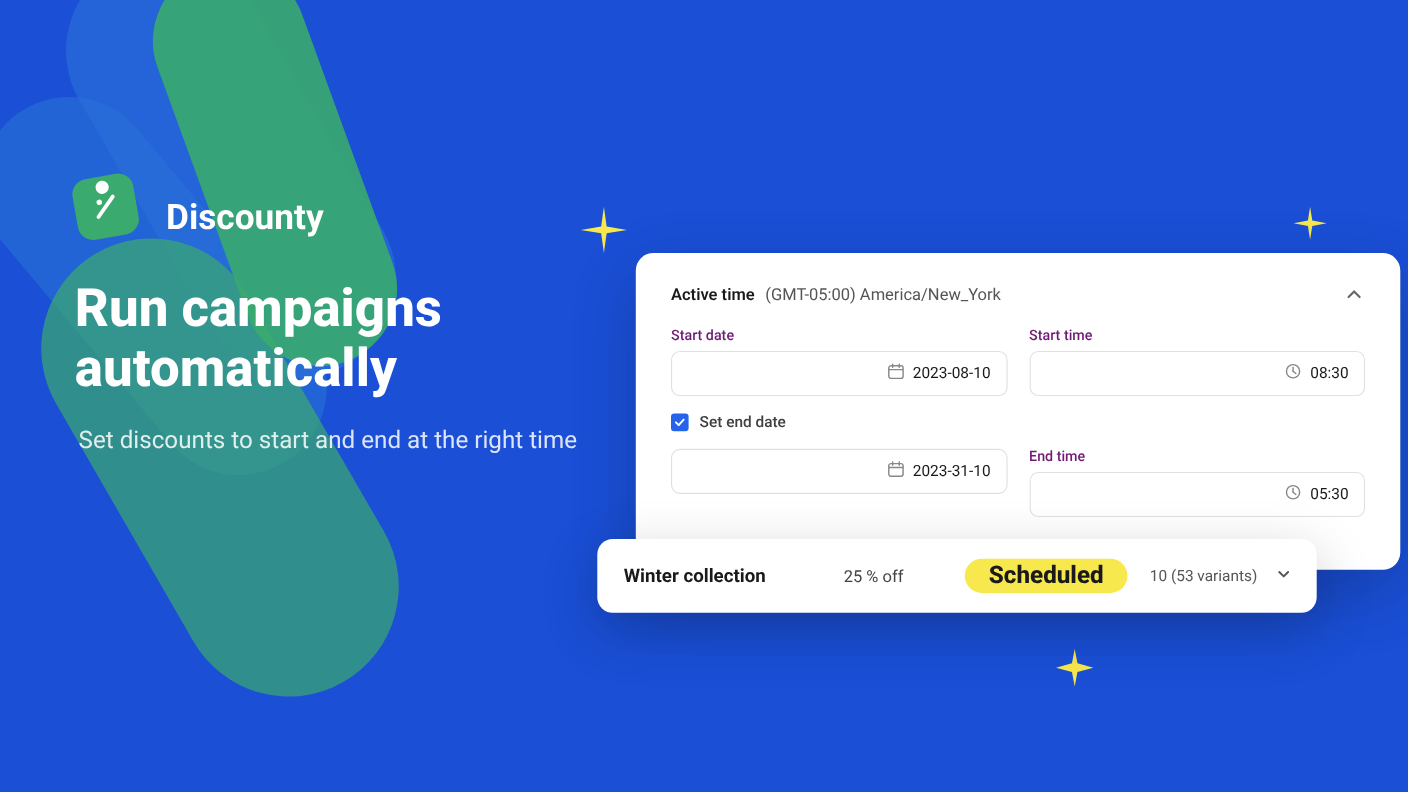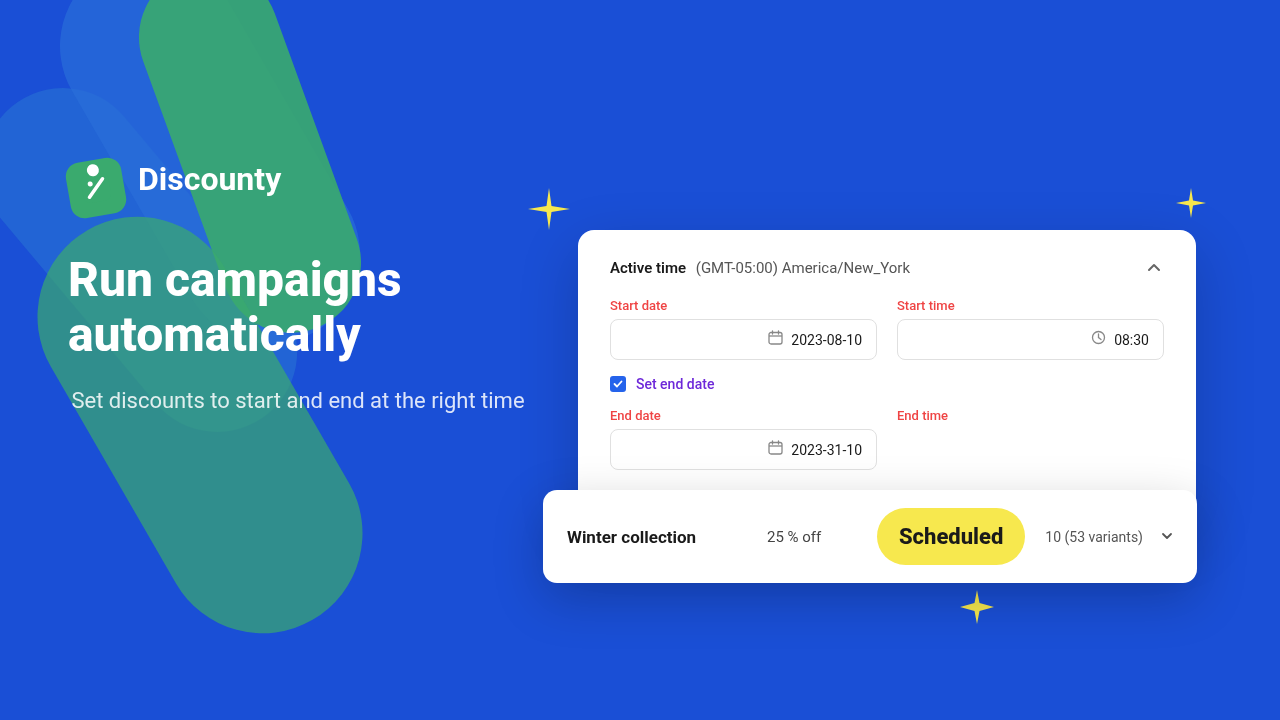--- a/index.html
+++ b/index.html
@@ -65,22 +65,22 @@
     
     .left-section {
       position: absolute;
       left: 68px;
       top: 160px;
       width: 460px;
     }
 
     .logo-area {
       display: flex;
-      align-items: flex-start;
-      gap: 14px;
+      align-items: flex-end;
+      gap: 27px;
       margin-bottom: 36px;
     }
 
     .logo-icon {
       width: 56px;
       height: 56px;
       background: #3aaa6e;
       border-radius: 14px;
       display: flex;
       align-items: center;
@@ -145,21 +145,21 @@
       bottom: 88px;
       left: 960px;
       font-size: 32px;
     }
 
     
     .main-card {
       position: absolute;
       top: 230px;
       left: 578px;
-      width: 618px;
+      width: 695px;
       background: white;
       border-radius: 16px;
       padding: 28px 32px 32px;
       box-shadow: 0 20px 60px rgba(0,0,0,0.2);
     }
 
     .card-header {
       display: flex;
       justify-content: space-between;
       align-items: center;
@@ -188,21 +188,21 @@
       margin-bottom: 16px;
     }
 
     .form-group {
       flex: 1;
     }
 
     .form-label {
       font-size: 13px;
       font-weight: 500;
-      color: #ef4444;
+      color: #701a75;
       margin-bottom: 6px;
       display: block;
     }
 
     .input-field {
       display: flex;
       align-items: center;
       gap: 8px;
       border: 1.5px solid #e0e0e0;
       border-radius: 8px;
@@ -236,21 +236,21 @@
       flex-shrink: 0;
     }
 
     .checkbox svg {
       width: 10px;
       height: 10px;
     }
 
     .checkbox-label {
       font-size: 14px;
-      color: #6d28d9;
+      color: #404040;
       font-weight: 500;
     }
 
     
     .campaign-row {
       position: absolute;
       top: 490px;
       left: 543px;
       width: 654px;
       background: white;
@@ -271,21 +271,21 @@
 
     .campaign-discount {
       font-size: 15px;
       color: #444;
       flex: 1;
     }
 
     .campaign-status {
       background: #f7e84e;
       border-radius: 50px;
-      padding: 16px 22px;
+      padding: 3px 22px;
       font-size: 22px;
       font-weight: 800;
       color: #1a1a1a;
       margin-right: 20px;
     }
 
     .campaign-variants {
       font-size: 14px;
       color: #555;
       display: flex;
@@ -388,35 +388,44 @@
     <div class="checkbox">
       <svg width="10" height="10" viewBox="0 0 10 10" fill="none">
         <path d="M1.5 5 L4 7.5 L8.5 2.5" stroke="white" stroke-width="1.8" stroke-linecap="round" stroke-linejoin="round"></path>
       </svg>
     </div>
     <span class="checkbox-label">Set end date</span>
   </div>
 
   <div class="form-row">
     <div class="form-group">
-      <label class="form-label">End date</label>
       <div class="input-field">
         <span class="input-icon">
           <svg width="15" height="15" viewBox="0 0 15 15" fill="none">
             <rect x="1" y="2.5" width="13" height="11.5" rx="2" stroke="#888" stroke-width="1.3"></rect>
             <line x1="1" y1="6" x2="14" y2="6" stroke="#888" stroke-width="1.3"></line>
             <line x1="4.5" y1="1" x2="4.5" y2="4" stroke="#888" stroke-width="1.3" stroke-linecap="round"></line>
             <line x1="10.5" y1="1" x2="10.5" y2="4" stroke="#888" stroke-width="1.3" stroke-linecap="round"></line>
           </svg>
         </span>
         <span>2023-31-10</span>
       </div>
     </div>
     <div class="form-group">
       <label class="form-label">End time</label>
+      <div class="input-field">
+        <span class="input-icon">
+          <svg width="15" height="15" viewBox="0 0 15 15" fill="none">
+            <circle cx="7.5" cy="7.5" r="6" stroke="#888" stroke-width="1.3"></circle>
+            <line x1="7.5" y1="4" x2="7.5" y2="7.5" stroke="#888" stroke-width="1.3" stroke-linecap="round"></line>
+            <line x1="7.5" y1="7.5" x2="10" y2="9.5" stroke="#888" stroke-width="1.3" stroke-linecap="round"></line>
+          </svg>
+        </span>
+        <span>05:30</span>
+      </div>
     </div>
   </div>
 </div>
 
 <div class="campaign-row">
   <div class="campaign-name">Winter collection</div>
   <div class="campaign-discount">25 % off</div>
   <div class="campaign-status">Scheduled</div>
   <div class="campaign-variants">
     <span>10 (53 variants)</span>

